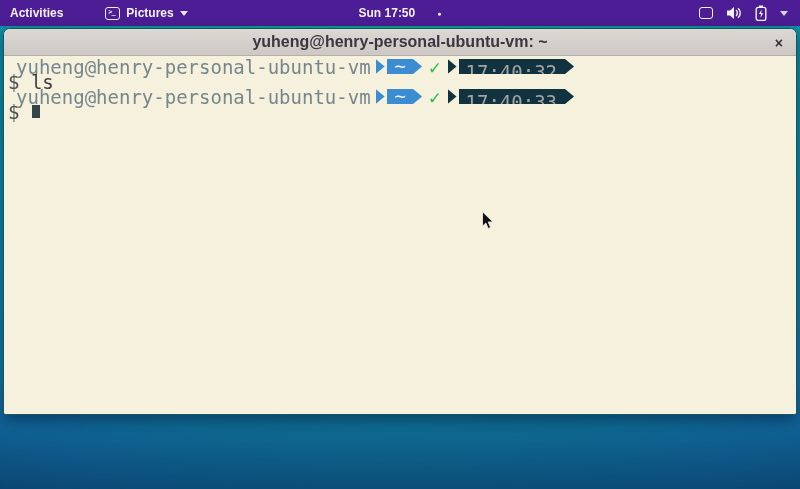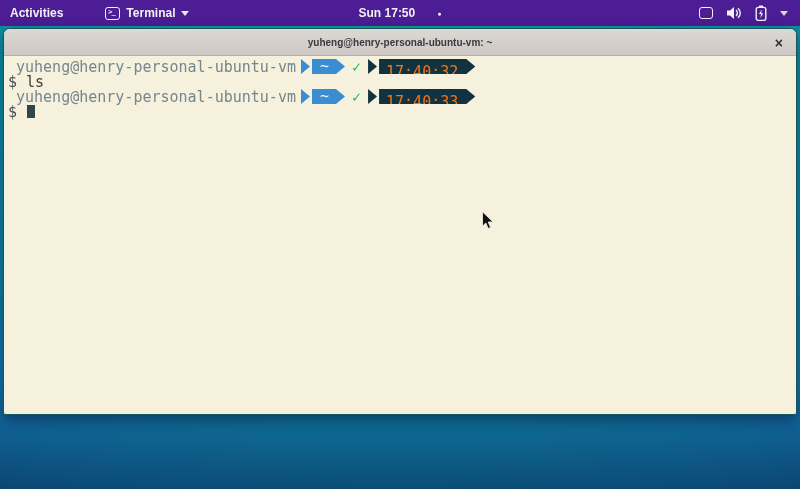--- a/index.html
+++ b/index.html
@@ -52,46 +52,46 @@
     display:flex; flex-direction:column; overflow:hidden;
     background:#f5f1dd;
   }
   .titlebar {
     height:27px; flex:0 0 27px;
     background:linear-gradient(#dcd8d3, #cdc8c3);
     border-bottom:1px solid #b4afa9;
     display:flex; align-items:center; justify-content:center;
     position:relative;
   }
-  .titlebar .title { font-size:10px; font-weight:bold; color:#3b3741; }
+  .titlebar .title { font-size:16px; font-weight:bold; color:#3b3741; }
   .close-btn {
     position:absolute; right:13px; top:0; height:27px; display:flex; align-items:center;
     font-size:14px; font-weight:bold; color:#34303a; cursor:default;
   }
   .content {
     flex:1; background:#f5f1dd; padding:3px 4px 0 4px;
-    font-family:"DejaVu Sans Mono", monospace; font-size:15px; color:#3a3f42;
+    font-family:"DejaVu Sans Mono", monospace; font-size:19px; color:#3a3f42;
   }
   .tline { height:15px; display:flex; align-items:center; white-space:pre; }
 
   
   .p-user { color:#76868d; margin-left:8px; }
   .pl-arrow-blue, .pl-arrow-dark { width:9px; height:15px; clip-path:polygon(0 0, 100% 50%, 0 100%); }
   .pl-arrow-blue { background:#3b8cd1; margin-left:5px; margin-right:2px; }
   .pl-arrow-dark { background:#11333f; margin-left:7px; margin-right:2px; }
   .pl-body {
     height:15px; display:flex; align-items:center;
   }
   .pl-blue {
     background:#3b8cd1; color:#eaf5fc;
     padding:0 16px 1px 8px;
     clip-path:polygon(0 0, calc(100% - 9px) 0, 100% 50%, calc(100% - 9px) 100%, 0 100%);
   }
   .pl-dark {
-    background:#11333f; color:#f97316;
+    background:#11333f; color:#a3a3a3;
     padding:12px 17px 1px 7px;
     clip-path:polygon(0 0, calc(100% - 9px) 0, 100% 50%, calc(100% - 9px) 100%, 0 100%);
   }
   .check { color:#2ebd4e; margin-left:7px; font-weight:bold; }
   .dollar { color:#4a4f52; }
   .cmd { color:#404040; }
   .dir { color:#2aa198; margin-right:16px; }
   .cursor-block { display:inline-block; width:8px; height:13px; background:#33454c; margin-left:1px; }
 
   
@@ -102,21 +102,21 @@
 
 <div class="topbar">
   <div class="tb-left">
     <div class="tb-item">
       <span>Activities</span>
     </div>
     <div class="tb-item" style="margin-left:22px;">
       <span class="term-glyph">
           <span>&gt;_</span>
         </span>
-      <span>Terminal</span>
+      <span>Pictures</span>
       <span class="caret-down"></span>
     </div>
   </div>
   <div class="tb-clock">
     <span>Sun 17:50</span>
     <span class="dot">●</span>
   </div>
   <div class="tb-right">
     <span class="screen-glyph"></span>
     <svg width="16" height="14" viewBox="0 0 16 14">

